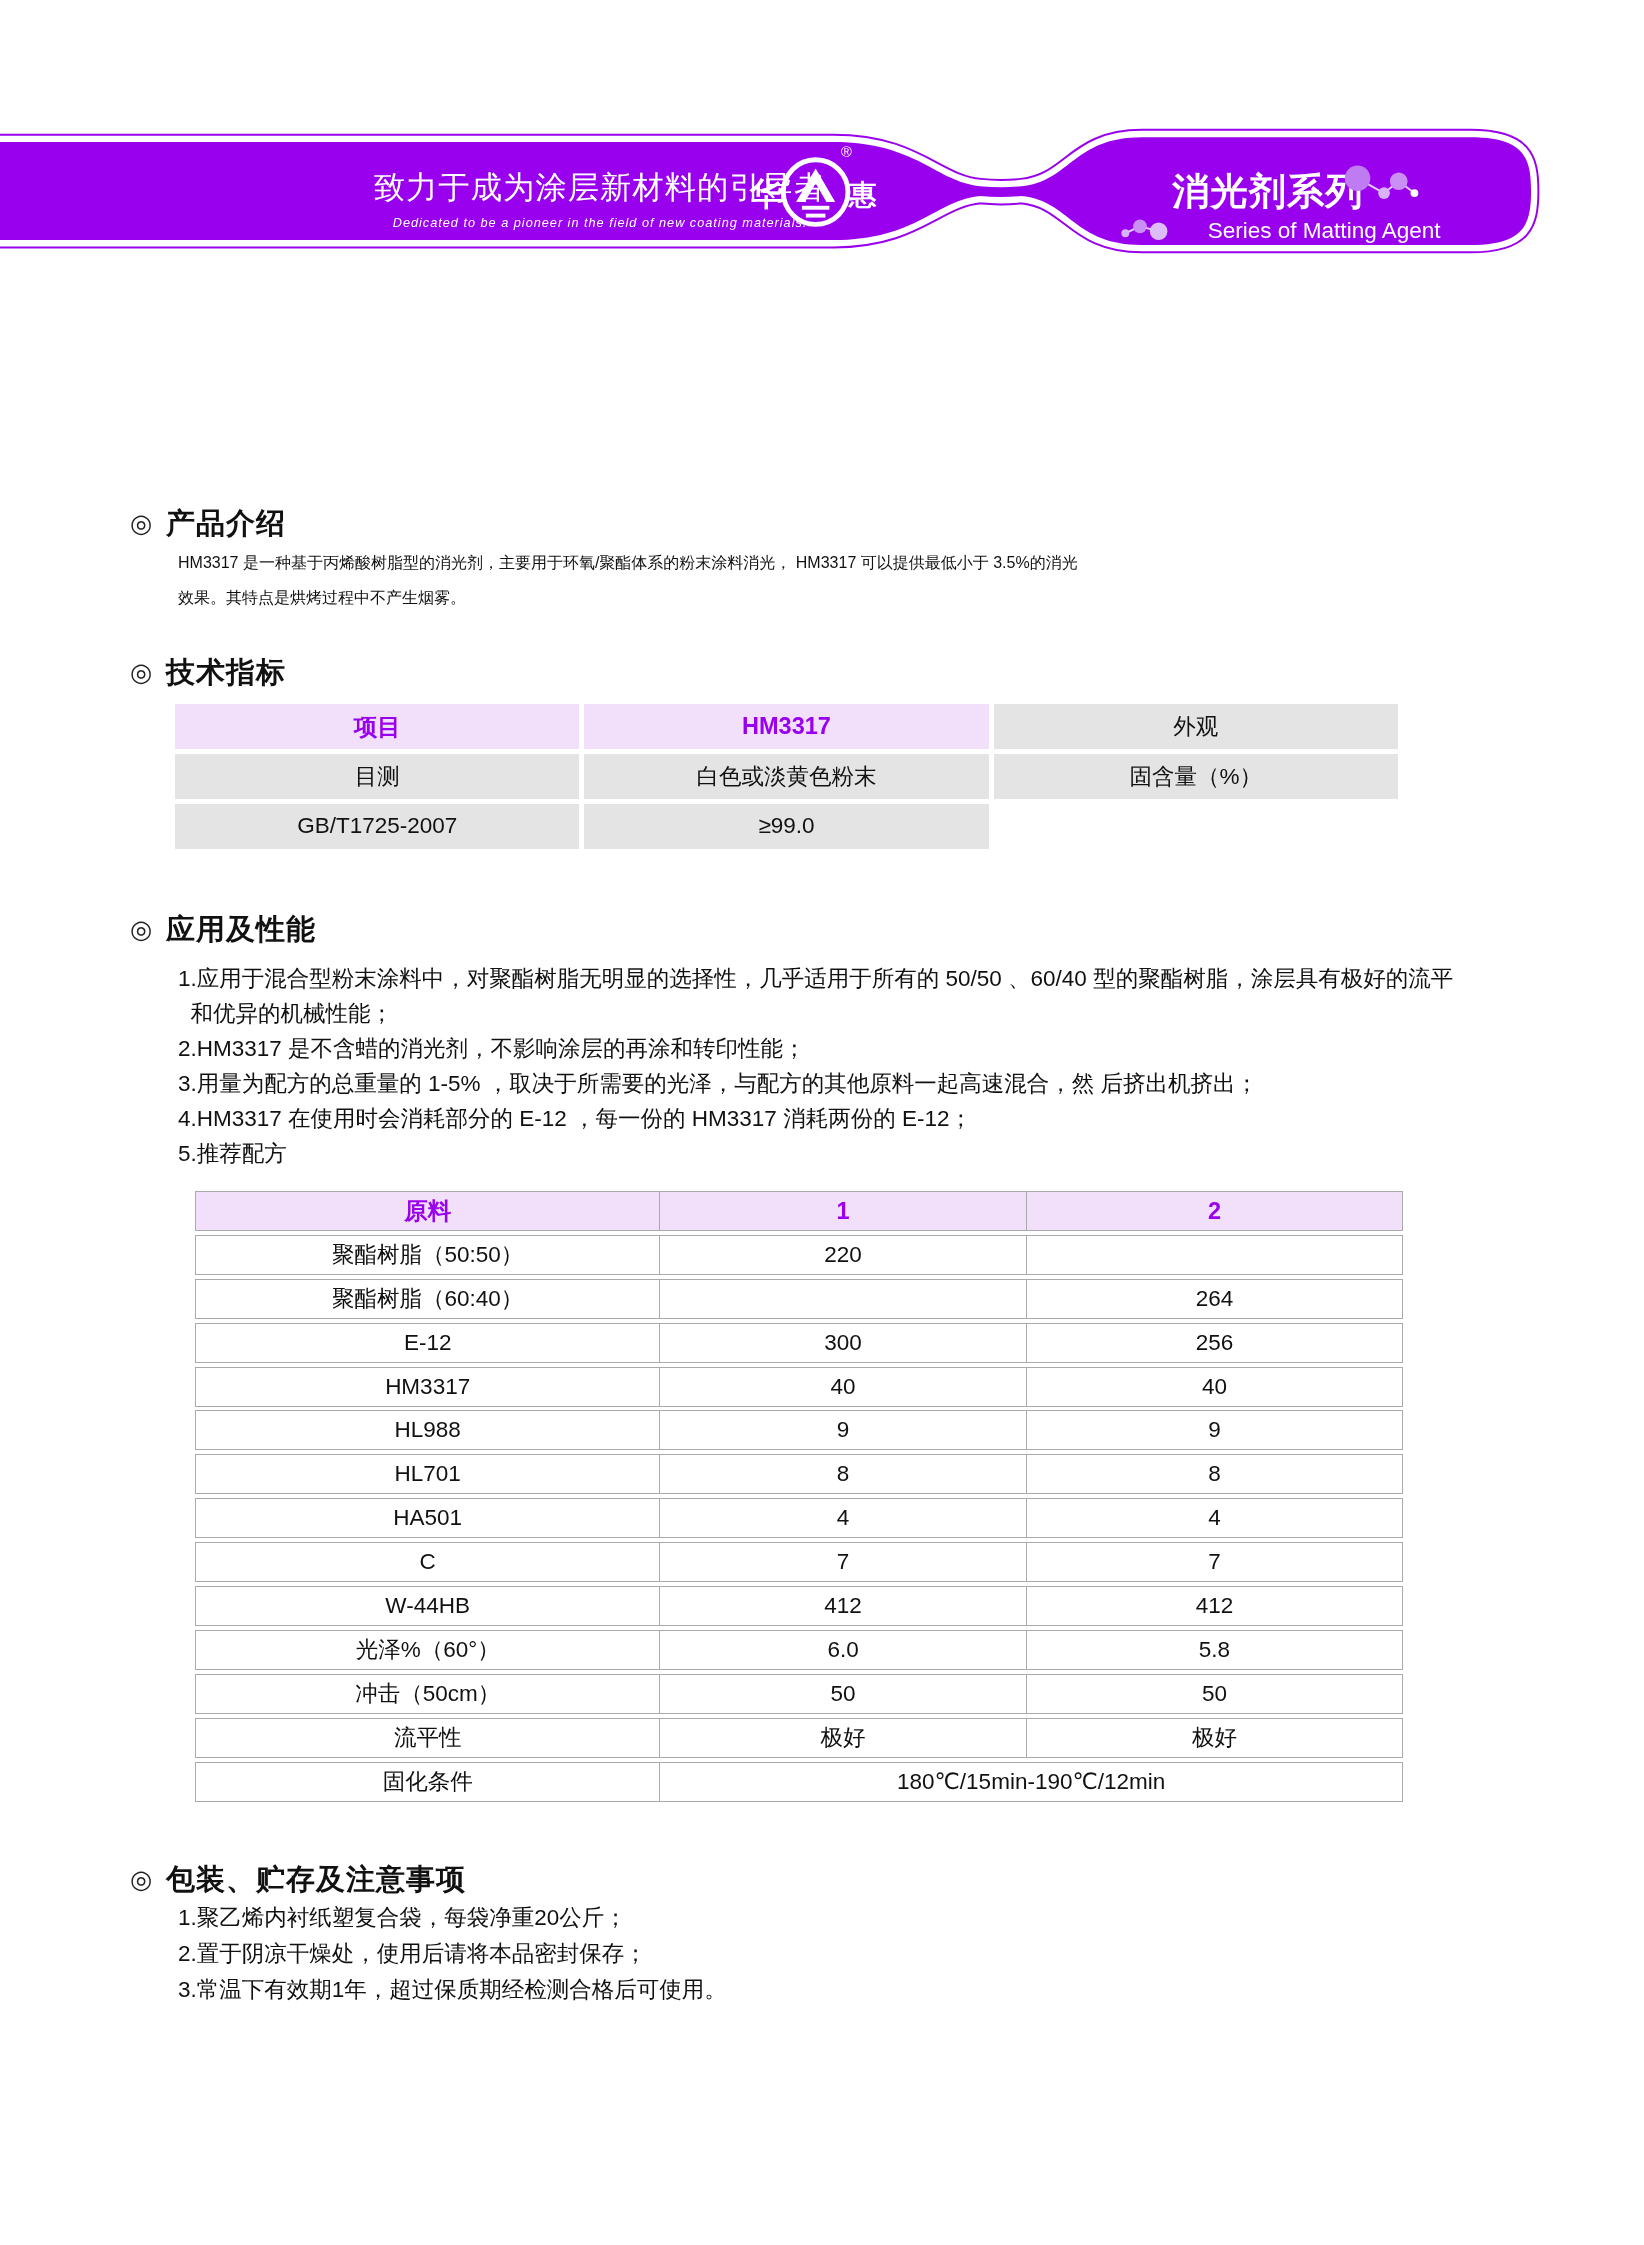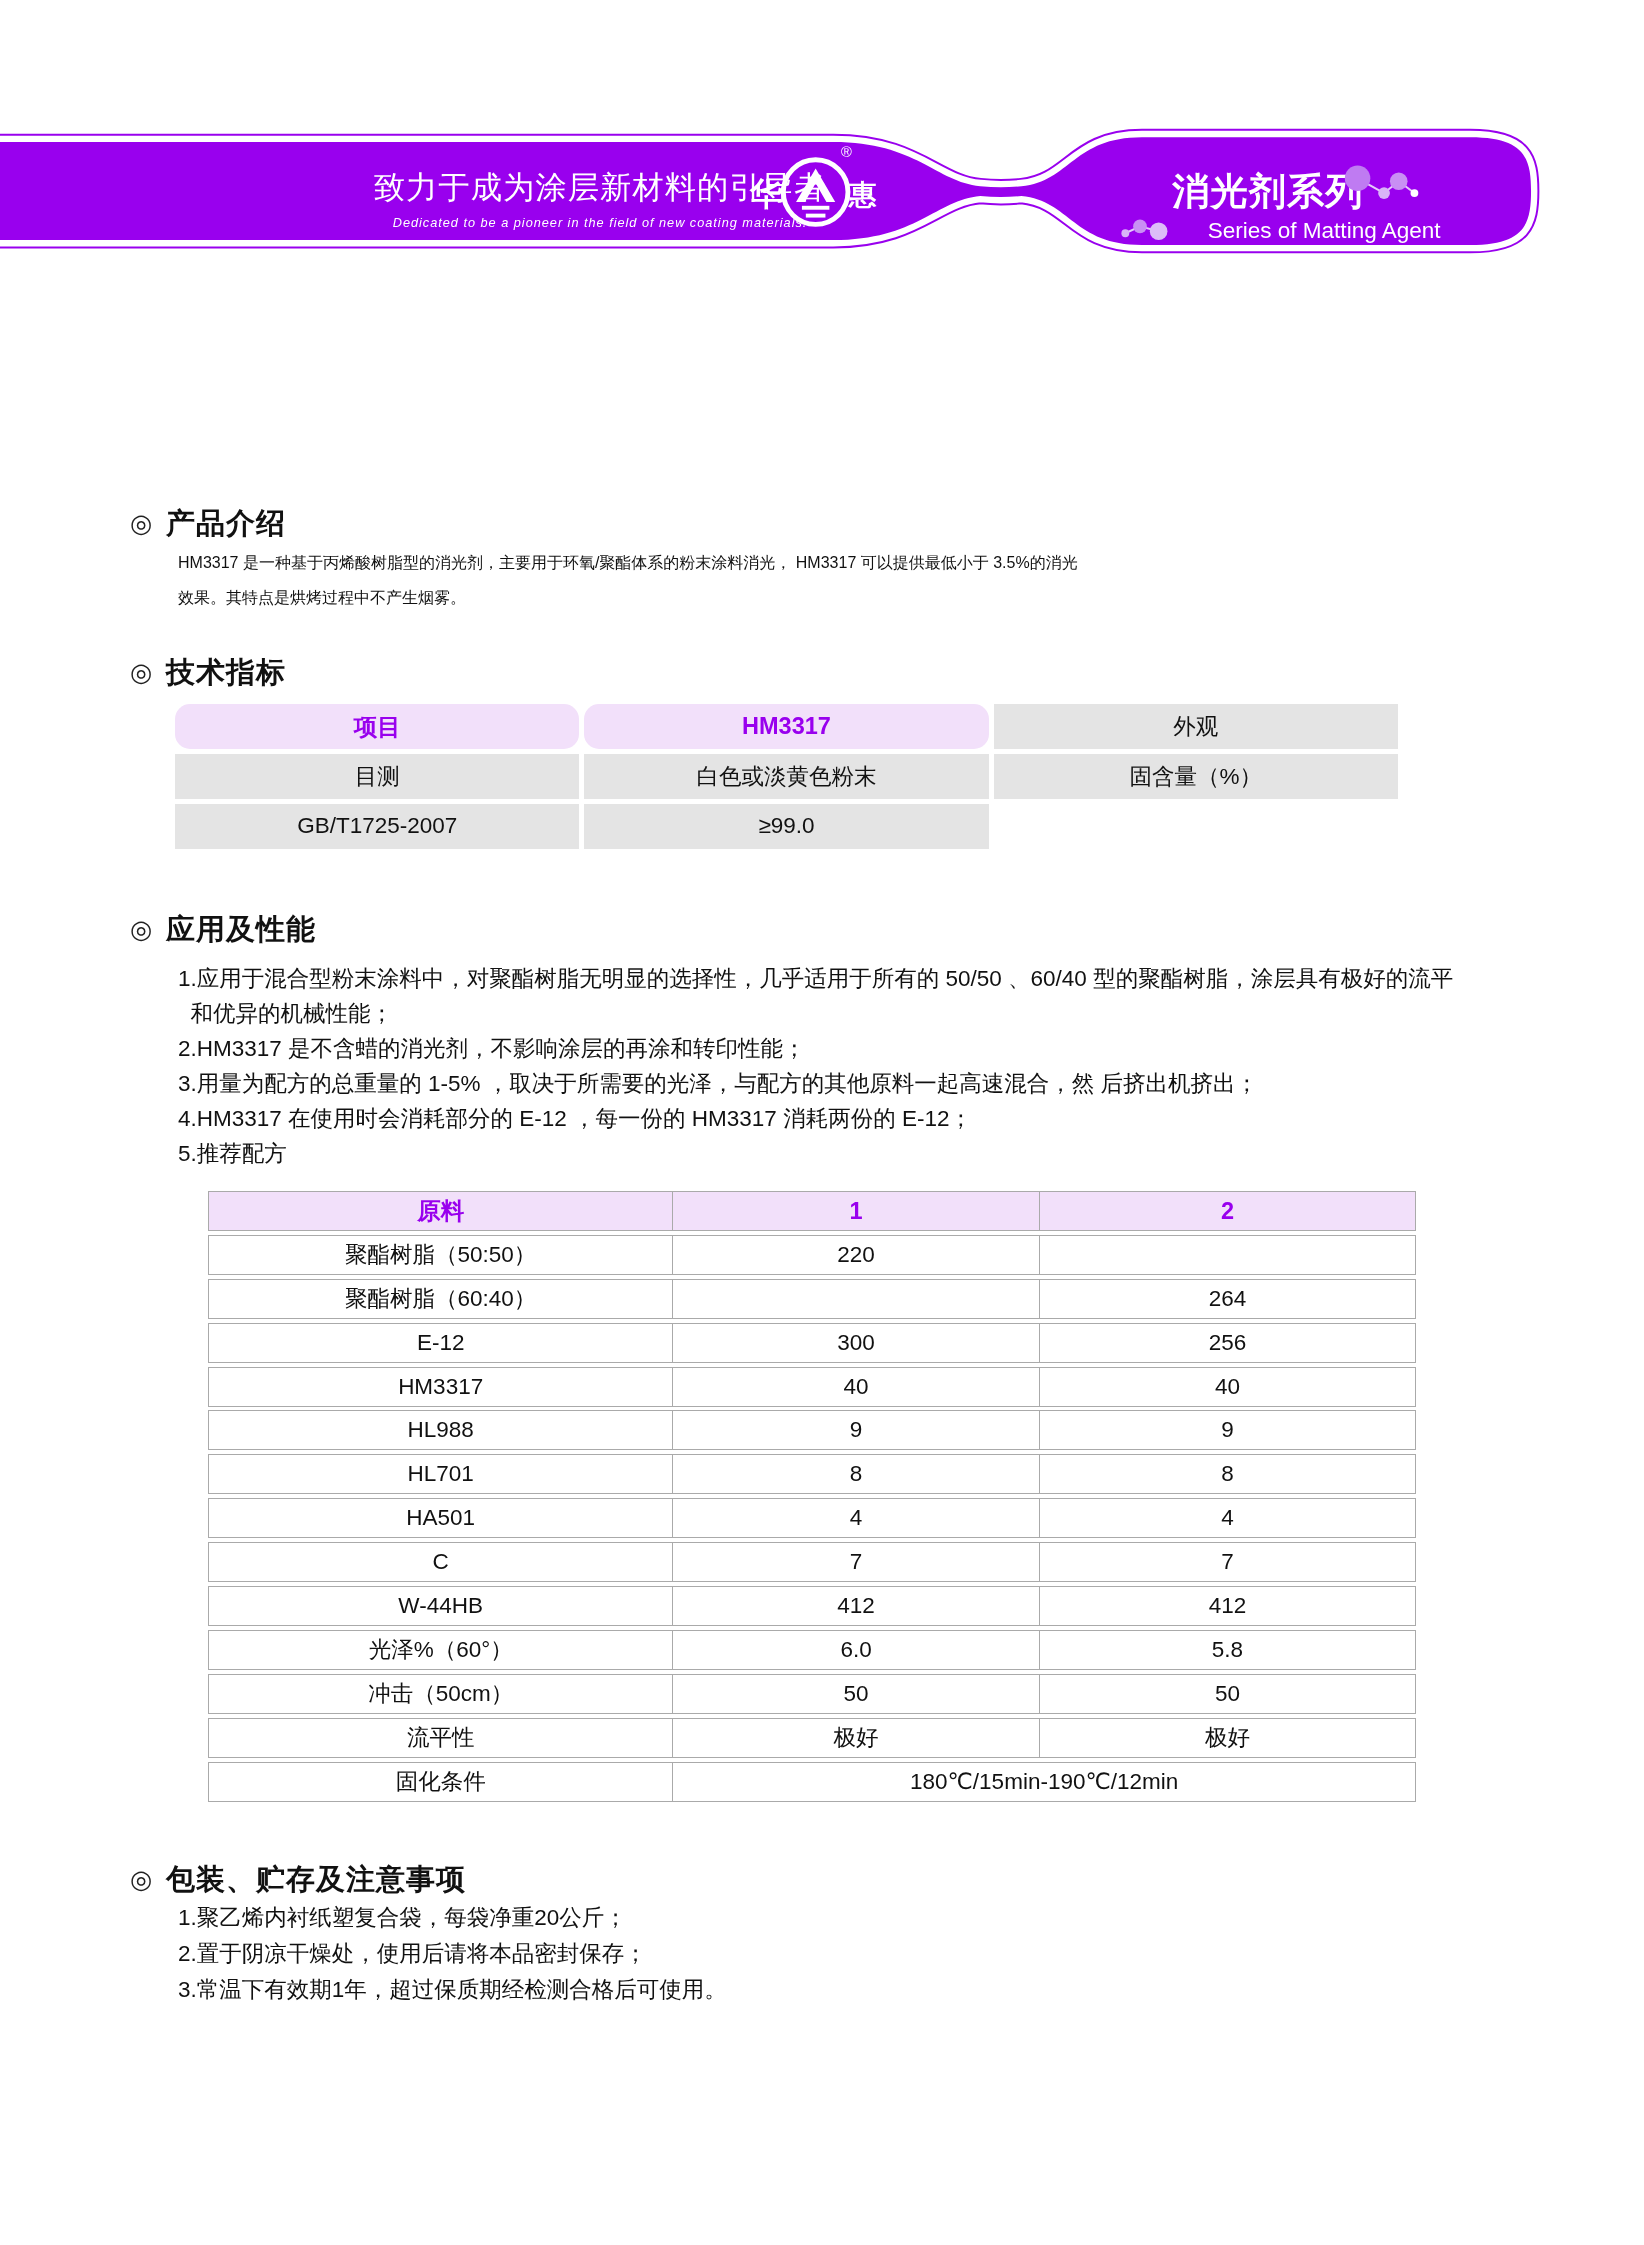--- a/index.html
+++ b/index.html
@@ -27,24 +27,24 @@
   .sec .h{font-size:29px;font-weight:bold;color:#111;letter-spacing:1px;}
   
   .bodytext{position:absolute;left:178px;width:1392px;font-size:16px;line-height:35px;white-space:pre-wrap;}
   .list{position:absolute;left:178px;width:1402px;}
   .list .li{font-size:22.5px;line-height:35px;white-space:pre-wrap;}
   .list.spaced .li{line-height:36px;}
   
   .t1{position:absolute;left:175px;top:704px;width:1223px;display:grid;
       grid-template-columns:1fr 1fr 1fr;gap:4.9px;}
   .t1 .cell{height:45px;display:flex;align-items:center;justify-content:center;font-size:22.5px;}
-  .t1 .head{background:#F2E0FA;color:#9900EE;font-weight:bold;font-size:23.5px;border-radius:15px;}
+  .t1 .head{background:#F2E0FA;color:#9900EE;font-weight:bold;font-size:23.5px;}
   .t1 .body{background:#E4E4E4;color:#111;}
   
-  .t2{position:absolute;left:208px;top:1191px;width:1208px;}
+  .t2{position:absolute;left:195px;top:1191px;width:1208px;}
   .t2r{display:flex;height:40px;border:1px solid #AAAAAA;margin-bottom:3.9px;background:#fff;box-sizing:border-box;}
   .t2r .c{display:flex;align-items:center;justify-content:center;font-size:22.5px;box-sizing:border-box;}
   .t2r .c1{width:38.5%;border-right:1px solid #AAAAAA;}
   .t2r .c2{width:30.4%;border-right:1px solid #AAAAAA;}
   .t2r .c3{flex:1;}
   .t2r .cm{flex:1;}
   .t2r.t2head{background:#F2E0FA;}
   .t2r.t2head .c{color:#9900EE;font-weight:bold;font-size:23.5px;}
 </style>
 </head>

